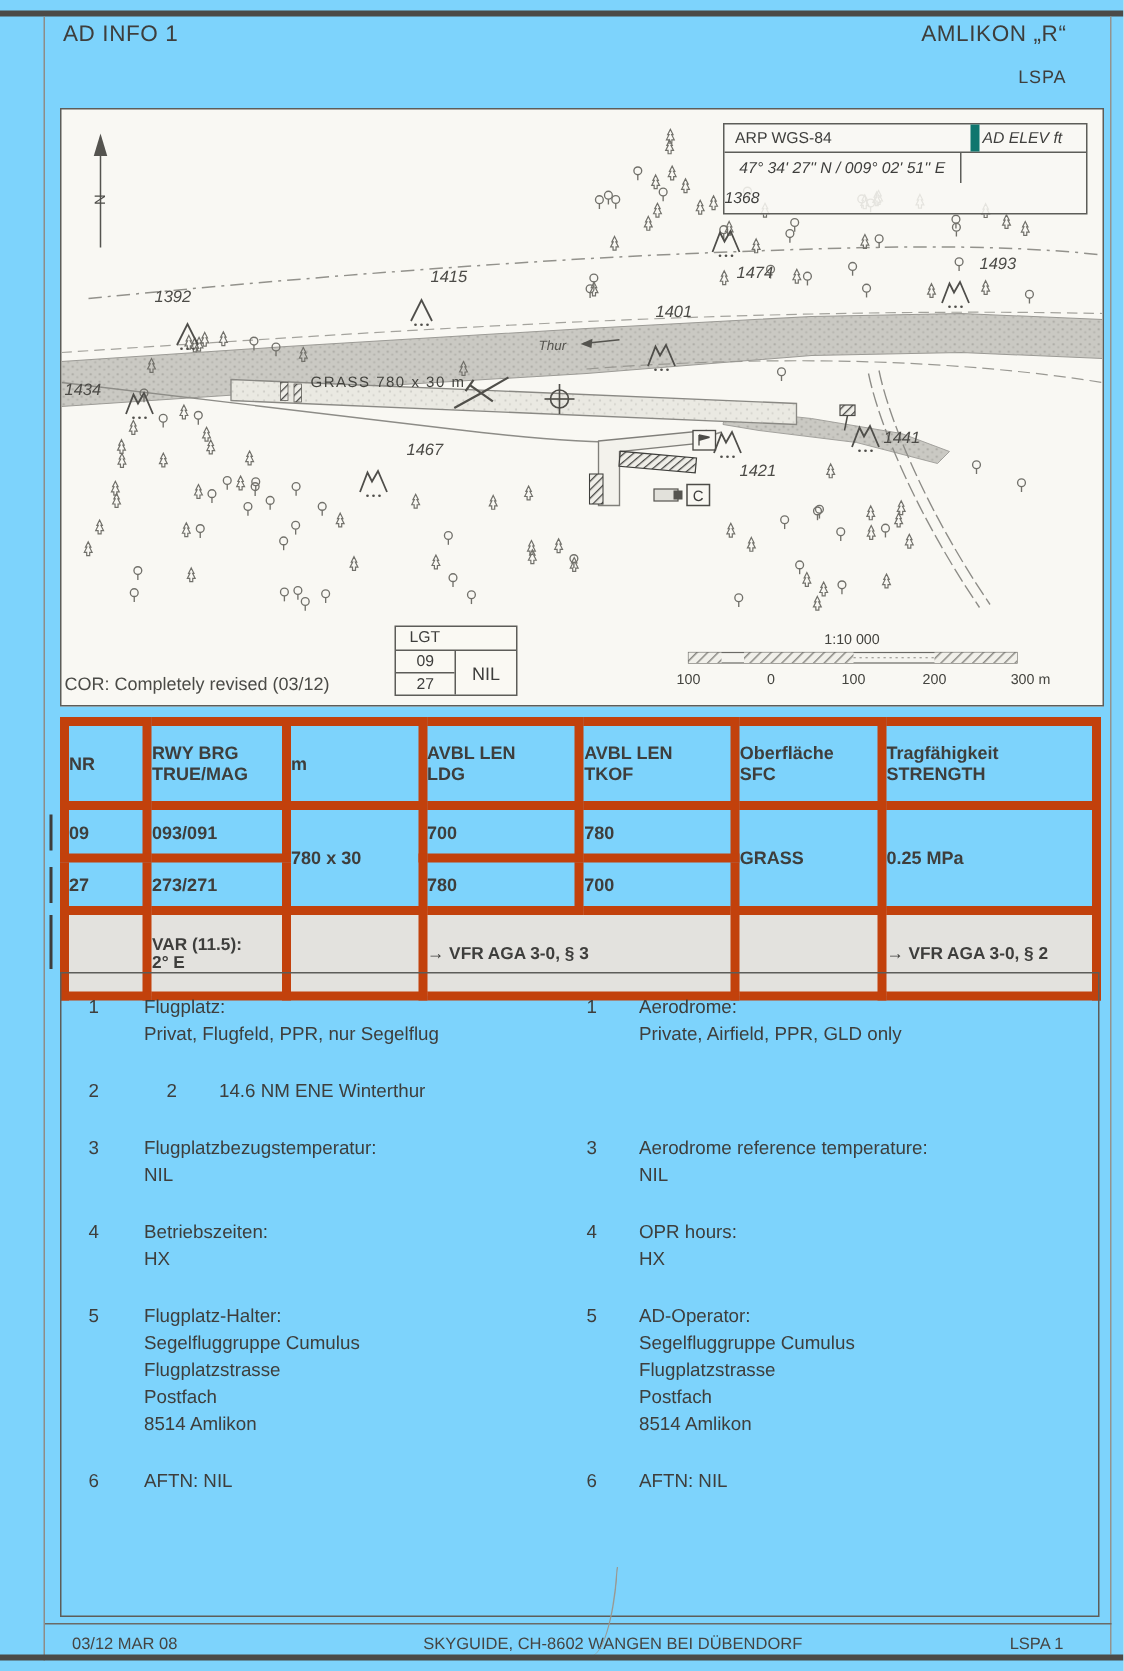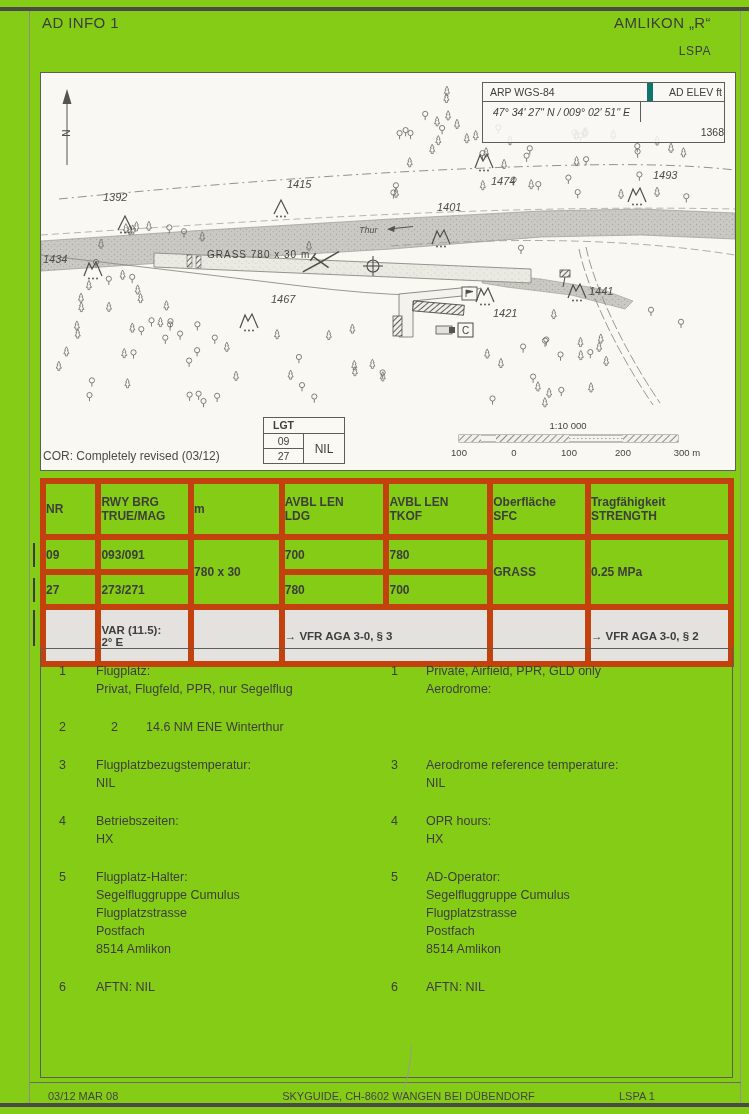--- a/index.html
+++ b/index.html
@@ -1,16 +1,16 @@
 <!DOCTYPE html>
 <html><head>
 <meta charset="utf-8">
 <style>
   html,body{margin:0;padding:0;background:#e9e8e4;}
-  .page{position:relative;width:749px;height:1114px;background:#84cc16;
+  .page{position:relative;width:749px;height:1114px;background:#7dd3fc;
         font-family:"Liberation Sans",sans-serif;color:#3e3e3c;overflow:hidden;}
   .abs{position:absolute;}
   
   .scan-top{left:0;top:7px;width:749px;height:4px;background:#4b4a47;}
   .scan-bottom{left:0;top:1103px;width:749px;height:4px;background:#4b4a47;}
   .edge-left{left:29px;top:11px;width:1px;height:1096px;background:#8d8c87;}
   .edge-right{left:740px;top:11px;width:1px;height:1092px;background:#94938e;}
   .scan-curve{left:393px;top:1044px;width:16px;height:60px;
               border-right:1.5px solid #9a9992;border-radius:0 0 80% 0/0 0 95% 0;transform:rotate(4deg);}
   
@@ -19,25 +19,25 @@
   .hdr-code{right:38px;top:44px;font-size:12px;letter-spacing:.6px;}
   
   .map-box{left:40px;top:72px;width:694px;height:397px;border:1px solid #5d5d59;background:#f9f8f3;}
   .map-box svg{position:absolute;left:0;top:0;}
   .spot-label{font-size:11px;font-style:italic;fill:#4c4b47;}
   .map-small{font-size:9px;font-style:italic;fill:#55544f;}
   .arp{left:441px;top:9px;width:241px;border:1px solid #5d5d59;font-size:10.5px;background:rgba(249,248,243,.85);}
   .arp-row{display:flex;}
   .arp-row+.arp-row{border-top:1px solid #5d5d59;flex-direction:column;}
   .arp-c1{width:157px;border-right:6px solid #0f766e;padding:3px 0 3px 7px;}
-  .arp-c2{flex:1;text-align:right;padding:3px 2px;}
+  .arp-c2{flex:1;text-align:left;padding:3px 2px;font-style:italic;}
   .arp-val{font-style:italic;text-align:center;width:157px;border-right:1px solid #5d5d59;padding:4px 0;}
-  .arp-elev{flex:1;text-align:right;padding:4px 0;}
+  .arp-elev{flex:1;text-align:left;font-style:italic;padding:4px 0;}
   .lgt{left:222px;top:344px;width:80px;border:1px solid #5d5d59;font-size:10.5px;background:rgba(249,248,243,.9);}
-  .lgt-title{padding:1px 0 2px 9px;border-bottom:1px solid #5d5d59;font-weight:bold;}
+  .lgt-title{padding:1px 0 2px 9px;border-bottom:1px solid #5d5d59;}
   .lgt-body{display:flex;}
   .lgt-left{width:39px;border-right:1px solid #5d5d59;}
   .lgt-left div{text-align:center;padding:1px 0;}
   .lgt-left div:first-child{border-bottom:1px solid #5d5d59;}
   .lgt-right{flex:1;display:flex;align-items:center;justify-content:center;font-size:12px;}
   .cor{left:2px;top:376px;font-size:12px;color:#4b4b47;}
   
   .rwy-table{position:absolute;left:40px;top:478px;width:694px;border-collapse:collapse;
              table-layout:fixed;font-size:12px;color:#3e3e3c;}
   .rwy-table th,.rwy-table td{border:6px solid #c2410c;text-align:left;vertical-align:middle;
@@ -54,21 +54,21 @@
   .info-row{display:flex;margin-bottom:20px;}
   .i-num{width:37px;padding-left:18px;box-sizing:content-box;}
   .i-de{width:280px;}
   .i-num2{width:35px;padding-left:15px;}
   .i-en{flex:1;}
   
   .footer{left:30px;top:1082px;width:711px;border-top:1px solid #6a6a66;display:flex;
           padding-top:7px;font-size:11px;color:#454543;}
   .f-left{margin-left:18px;width:150px;}
   .f-center{flex:1;text-align:center;}
-  .f-right{width:90px;margin-right:32px;}
+  .f-right{width:90px;text-align:right;margin-right:32px;}
 </style>
 </head>
 <body>
 
 <div class="page">
 
   <div class="abs scan-top"></div>
   <div class="abs edge-left"></div>
   <div class="abs edge-right"></div>
 
@@ -472,22 +472,22 @@
 
   <div class="abs info-box" id="info-box">
       <div class="info-row">
         <div class="i-num">1</div>
         <div class="i-de">
           <div>Flugplatz:</div>
           <div>Privat, Flugfeld, PPR, nur Segelflug</div>
         </div>
         <div class="i-num2">1</div>
         <div class="i-en">
+          <div>Aerodrome:</div>
           <div>Private, Airfield, PPR, GLD only</div>
-          <div>Aerodrome:</div>
         </div>
       </div>
       <div class="info-row">
         <div class="i-num">2</div>
         <div class="i-num2">2</div>
         <div class="i-en">
           <div>14.6 NM ENE Winterthur</div>
         </div>
       </div>
       <div class="info-row">

